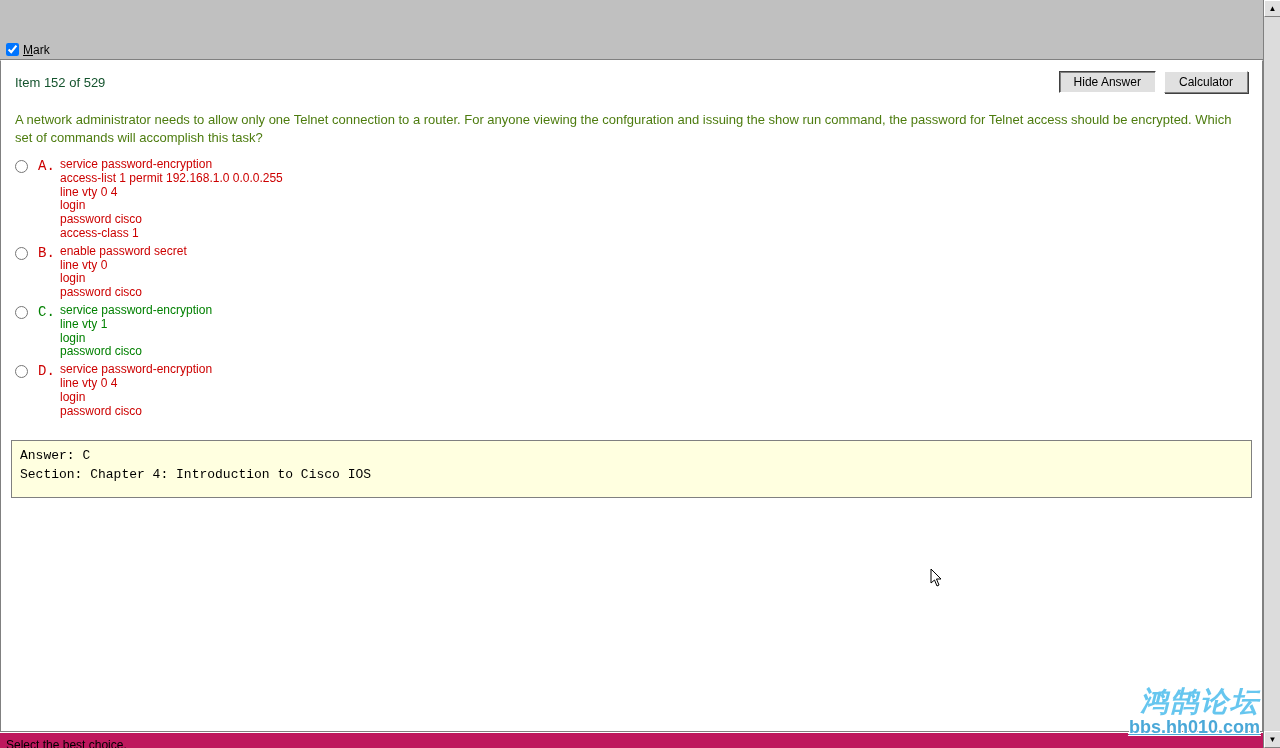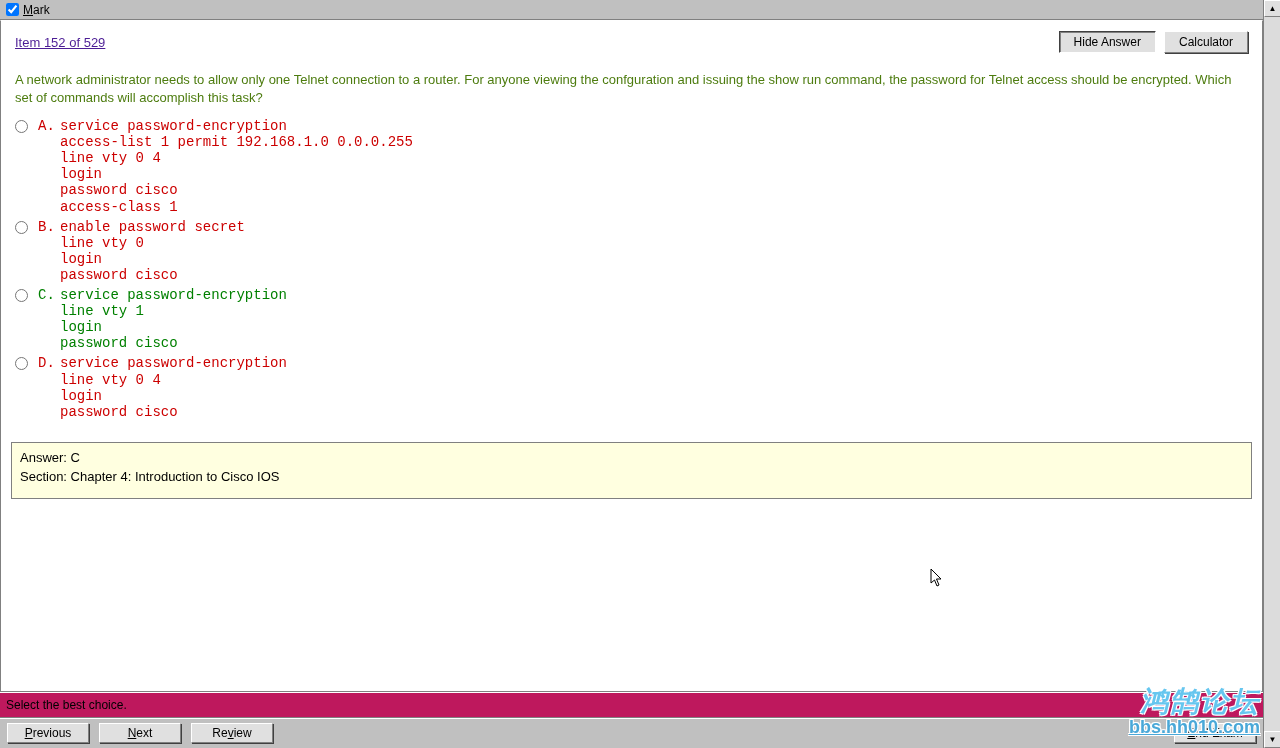--- a/index.html
+++ b/index.html
@@ -20,42 +20,42 @@
   }
   
   .mark-bar {
     background: #c0c0c0;
     border-bottom: 1px solid #808080;
     padding: 2px 6px;
     height: 20px;
     display: flex;
     align-items: center;
     font-size: 12px;
+    margin-top: 40px;
   }
   .mark-bar input { margin: 0 4px 0 0; }
   .mark-bar .u { text-decoration: underline; }
   
   .content {
     background: #fff;
     border: 1px solid #808080;
     border-top-color: #fff;
     height: 672px;
     position: relative;
     padding: 0;
   }
   .header-row {
     display: flex;
     align-items: center;
     padding: 10px 14px 0 14px;
   }
   .item-counter {
     flex: 1;
-    color: #4c1d95;
+    color: #14532d;
     font-size: 13px;
-    text-decoration: underline;
   }
   .header-buttons { display: flex; gap: 8px; }
   .btn {
     font-size: 12px;
     background: #e0e0e0;
     border: 1px solid #808080;
     border-top-color: #fff;
     border-left-color: #fff;
     box-shadow: 1px 1px 0 #404040;
     padding: 3px 14px;
@@ -86,35 +86,36 @@
     margin: 2px 10px 0 0;
   }
   .opt-letter {
     font-family: "Courier New", monospace;
     font-size: 14px;
     display: inline-block;
     width: 22px;
     vertical-align: top;
   }
   .opt-body {
-    font-family: Liberation Mono, monospace;
-    font-size: 14px;
+    font-family: Liberation Sans, sans-serif;
+    font-size: 12px;
     white-space: pre;
     line-height: 1.15;
   }
   .opt-row { display: flex; }
   .red .opt-letter, .red .opt-body { color: #cc0000; }
   .green .opt-letter, .green .opt-body { color: #008000; }
   .answer-box {
     margin: 10px 10px 0 10px;
     background: #ffffe0;
     border: 1px solid #808080;
     padding: 6px 8px;
     font-size: 13px;
     line-height: 1.45;
+    font-family: Liberation Mono, monospace;
   }
   .answer-box .spacer { height: 6px; }
   
   .instruction-bar {
     background: #be185d;
     border-top: 1px solid #fff;
     border-bottom: 1px solid #808080;
     padding: 5px 6px;
     font-size: 12px;
     height: 26px;

